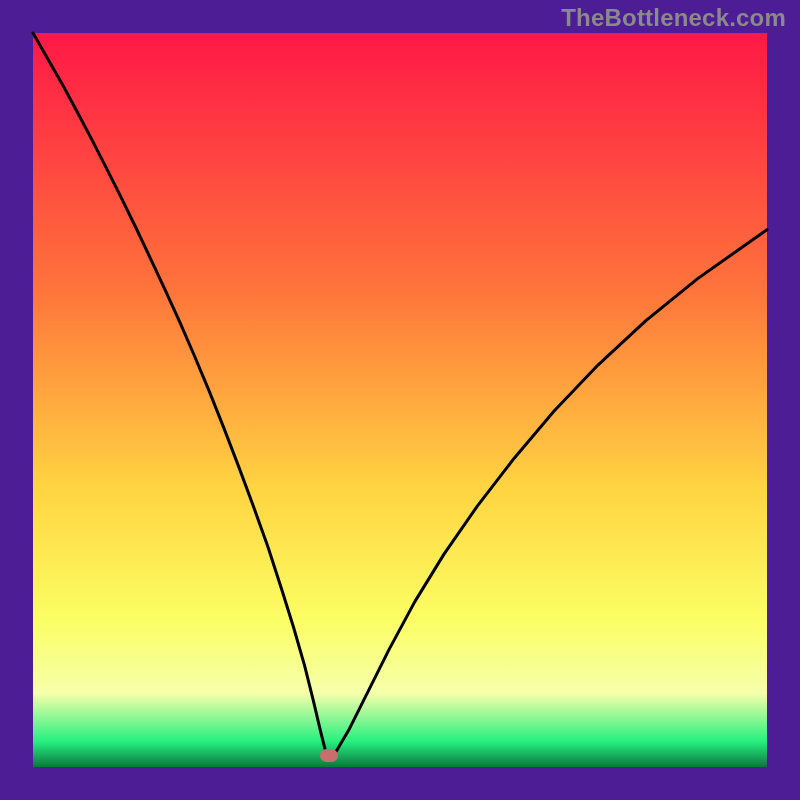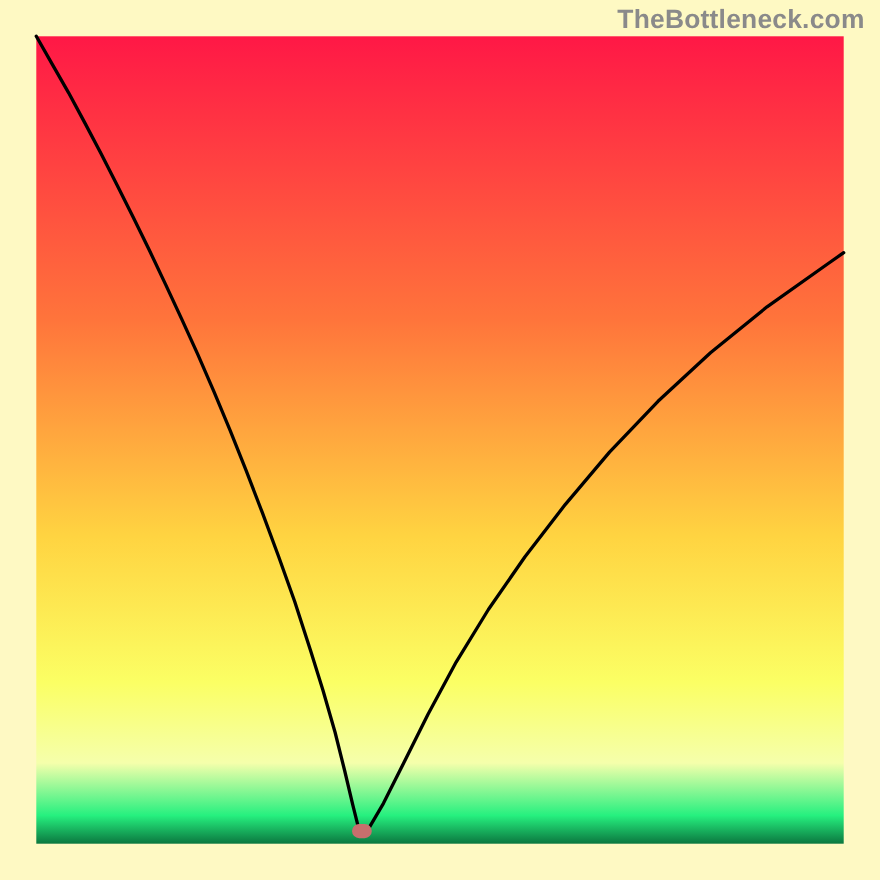--- a/index.html
+++ b/index.html
@@ -7,21 +7,21 @@
     padding: 0;
     width: 800px;
     height: 800px;
     background: #000;
     overflow: hidden;
   }
   .frame {
     position: relative;
     width: 800px;
     height: 800px;
-    background: #fef9c3;
+    background: #4c1d95;
   }
   .watermark {
     position: absolute;
     top: 4px;
     right: 14px;
     font-family: Arial, Helvetica, sans-serif;
     font-size: 24px;
     font-weight: 600;
     color: #8a8a8a;
     letter-spacing: 0.2px;

